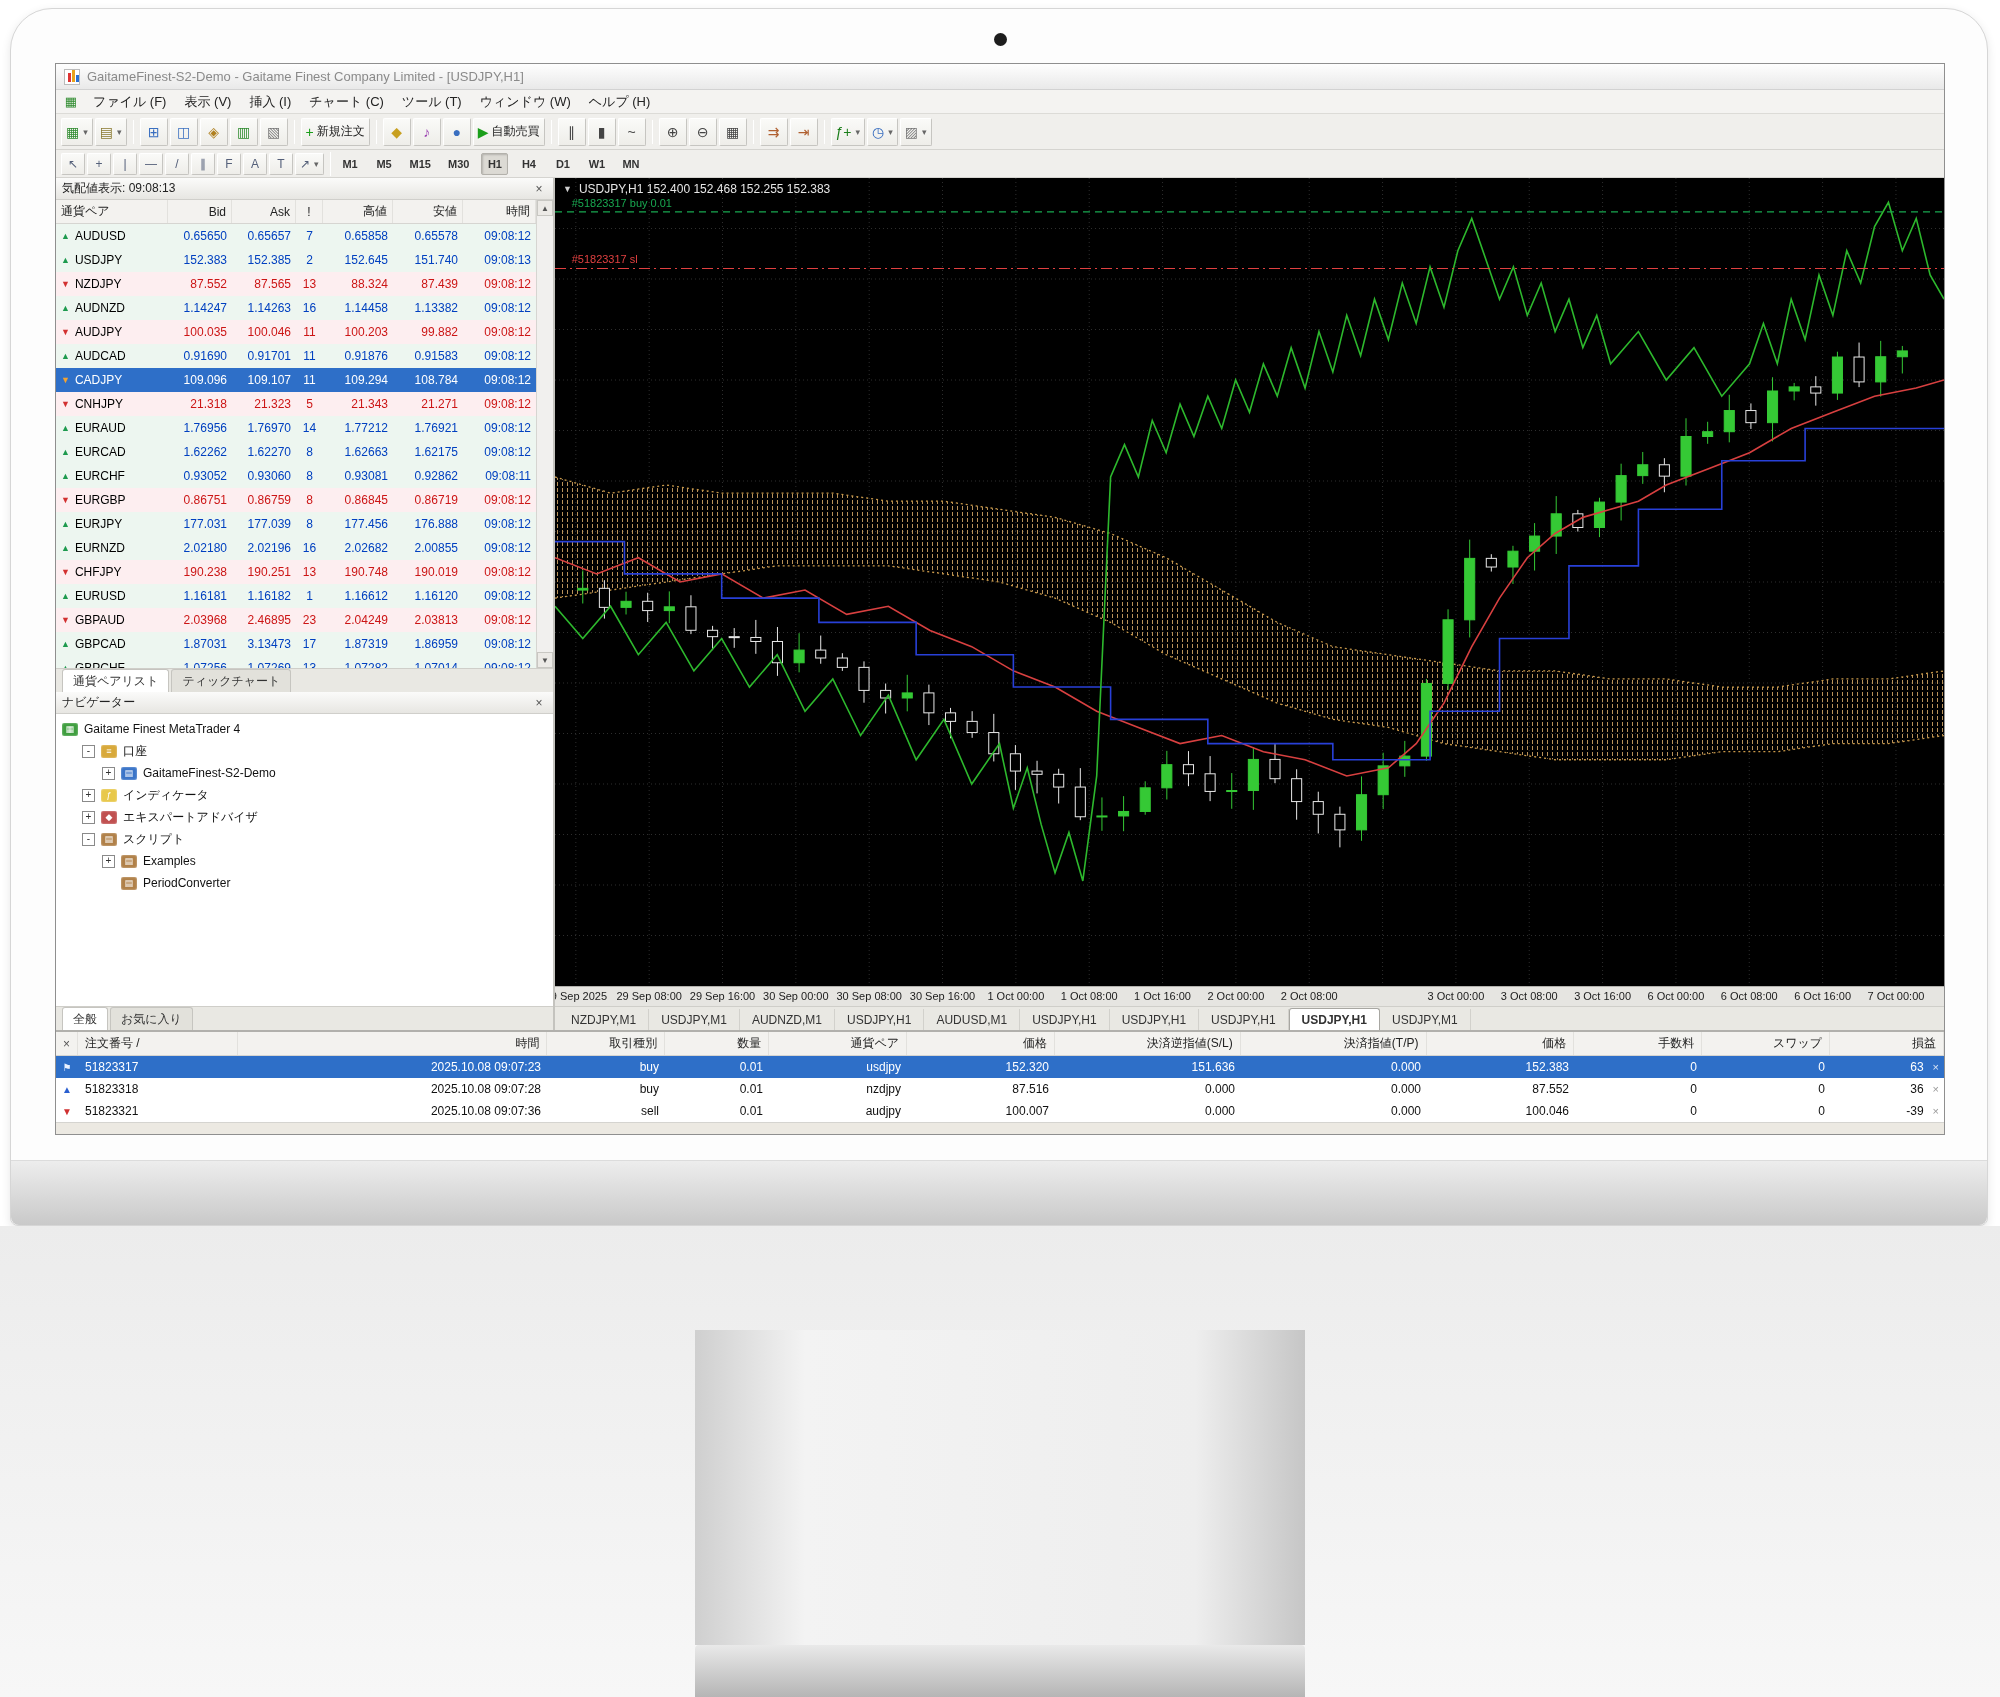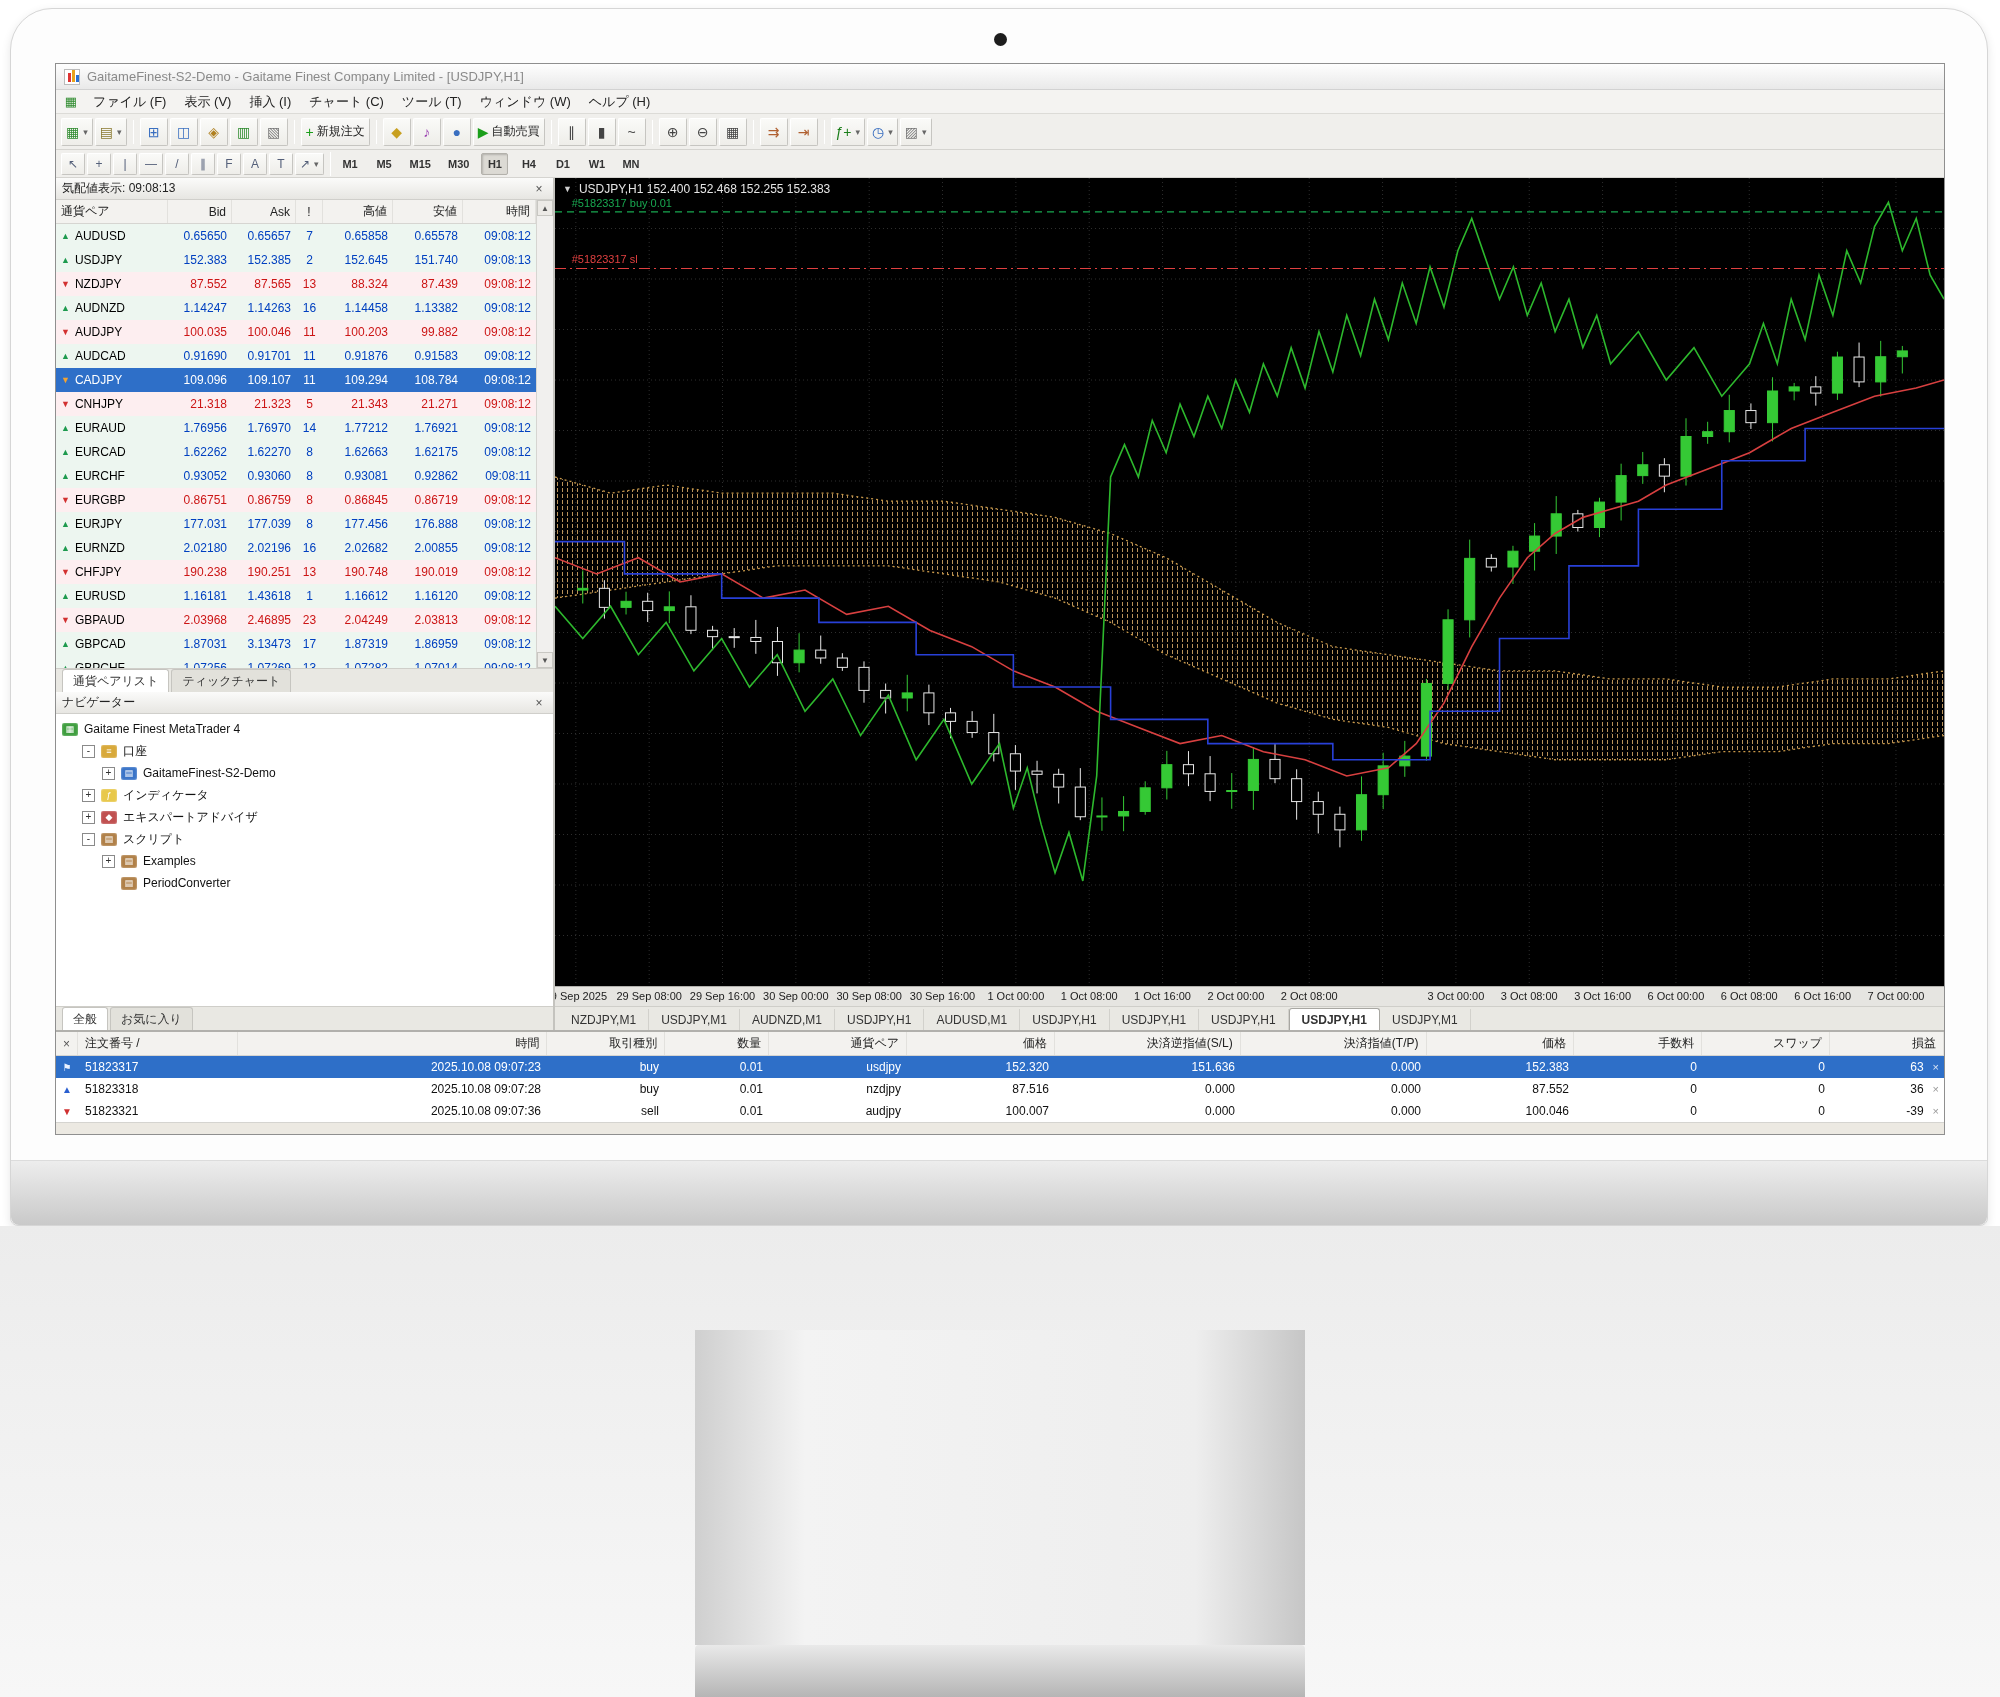--- a/index.html
+++ b/index.html
@@ -482,21 +482,21 @@
                   <div class="cell num mc4">190.748</div>
                   <div class="cell num mc5">190.019</div>
                   <div class="cell num mc6">09:08:12</div>
                 </div>
                 <div class="mw-row up">
                   <div class="cell mc0 sym">
                     <span class="dir-icon">▲</span>
                     <span>EURUSD</span>
                   </div>
                   <div class="cell num mc1">1.16181</div>
-                  <div class="cell num mc2">1.43618</div>
+                  <div class="cell num mc2">1.16182</div>
                   <div class="cell num mc3">1</div>
                   <div class="cell num mc4">1.16612</div>
                   <div class="cell num mc5">1.16120</div>
                   <div class="cell num mc6">09:08:12</div>
                 </div>
                 <div class="mw-row down">
                   <div class="cell mc0 sym">
                     <span class="dir-icon">▼</span>
                     <span>GBPAUD</span>
                   </div>

